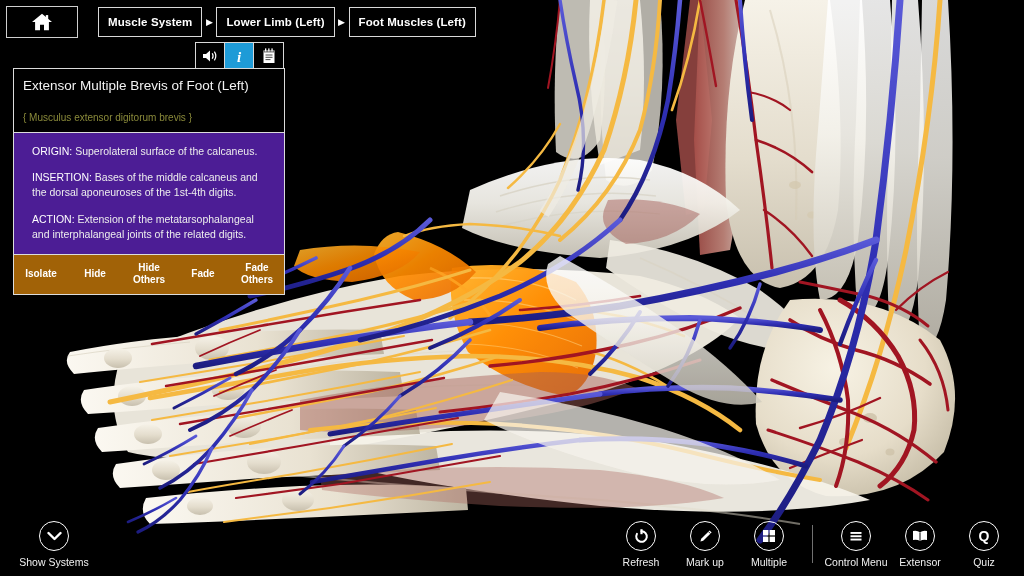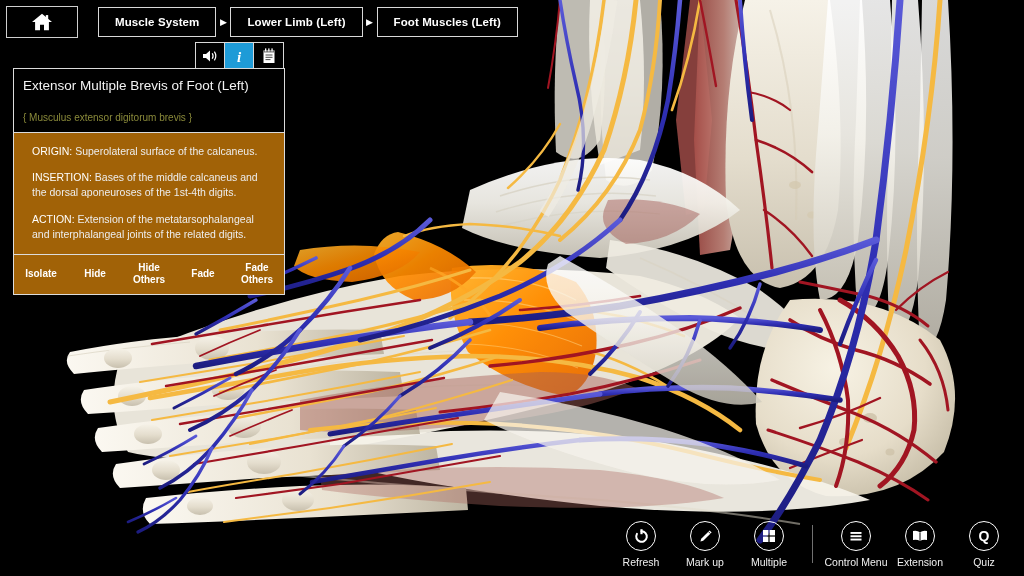--- a/index.html
+++ b/index.html
@@ -19,21 +19,21 @@
   .topbar { position:absolute; left:6px; top:6px; display:flex; align-items:center; gap:0; z-index:20; }
   .home-btn {
     width:72px; height:32px; border:1px solid #cfcfcf; background:#000;
     display:flex; align-items:center; justify-content:center; cursor:pointer;
   }
   .home-icon { width:22px; height:20px; display:block; }
   .crumb-group { display:flex; align-items:center; margin-left:20px; }
   .crumb {
     height:30px; border:1px solid #d8d8d8; background:#000; color:#fff;
     font-size:11.5px; font-weight:bold; letter-spacing:.1px;
-    display:flex; align-items:center; padding:0 16px; white-space:nowrap; cursor:pointer;
+    display:flex; align-items:center; padding:0 9px; white-space:nowrap; cursor:pointer;
   }
   .crumb-sep {
     width:14px; text-align:center; font-size:9px; color:#fff; line-height:1;
     user-select:none;
   }
 
   
   .panel { position:absolute; left:13px; top:68px; width:272px; z-index:20; }
   .panel-tabs {
     position:absolute; left:182px; top:-26px; display:flex; border:1px solid #d8d8d8; background:#000;
@@ -46,21 +46,21 @@
   .ptab.active { background:#1e9bd7; }
   .ptab svg { display:block; }
 
   .panel-head {
     border:1px solid #dcdcdc; background:#000; padding:9px 9px 8px 9px;
   }
   .panel-title { font-size:13.5px; color:#f2f2f2; line-height:1.25; font-weight:400; }
   .panel-latin { font-size:10px; margin-top:17px; line-height:1.2; }
 
   .panel-body {
-    border:1px solid #dcdcdc; border-top:none; background:#a16207;
+    border:1px solid #dcdcdc; border-top:none; background:#4c1d95;
     height:122px; overflow:hidden; padding:11px 14px 0 18px;
   }
   .fact { font-size:10.5px; line-height:1.45; color:#ededed; margin-bottom:11px; }
   .fact .lbl { color:#fff; }
 
   .panel-actions {
     border:1px solid #dcdcdc; border-top:none; background:#a16207;
     height:40px; display:flex; align-items:center;
   }
   .pact {
@@ -391,20 +391,28 @@
 
     <div class="panel-actions">
       <div class="pact">Isolate</div>
       <div class="pact">Hide</div>
       <div class="pact">Hide Others</div>
       <div class="pact">Fade</div>
       <div class="pact">Fade Others</div>
     </div>
   </div>
 
+  <div class="show-systems">
+    <div class="circ-ic">
+      <svg width="15" height="10" viewBox="0 0 15 10">
+        <path d="M1.5 2 L7.5 8 L13.5 2" stroke="#fff" stroke-width="2.4" fill="none" stroke-linecap="round" stroke-linejoin="round"></path>
+      </svg>
+    </div>
+    <div class="bl-lab">Show Systems</div>
+  </div>
 
   <div class="toolbar">
 
     <div class="tool">
       <div class="circ-ic">
         <svg width="17" height="17" viewBox="0 0 17 17">
           <path d="M8.5 3.2 A5.3 5.3 0 1 1 3.9 5.9" stroke="#fff" stroke-width="2" fill="none" stroke-linecap="round"></path>
           <rect x="7.4" y="1.2" width="2.2" height="5" fill="#fff"></rect>
         </svg>
       </div>
@@ -449,21 +457,21 @@
     </div>
 
 
     <div class="tool">
       <div class="circ-ic">
         <svg width="18" height="14" viewBox="0 0 18 14">
           <path d="M9 3.2 Q6 1 2 2 L2 11 Q6 10 9 12 Q12 10 16 11 L16 2 Q12 1 9 3.2 Z" fill="#fff"></path>
           <line x1="9" y1="3.4" x2="9" y2="11.8" stroke="#000" stroke-width="1"></line>
         </svg>
       </div>
-      <div class="bl-lab">Extension</div>
+      <div class="bl-lab">Extensor</div>
     </div>
 
     <div class="tool">
       <div class="circ-ic">
         <svg width="18" height="18" viewBox="0 0 18 18">
           <text x="9" y="14" font-family="Liberation Sans, sans-serif" font-size="14" font-weight="bold" fill="#fff" text-anchor="middle">Q</text>
         </svg>
       </div>
       <div class="bl-lab">Quiz</div>
     </div>

